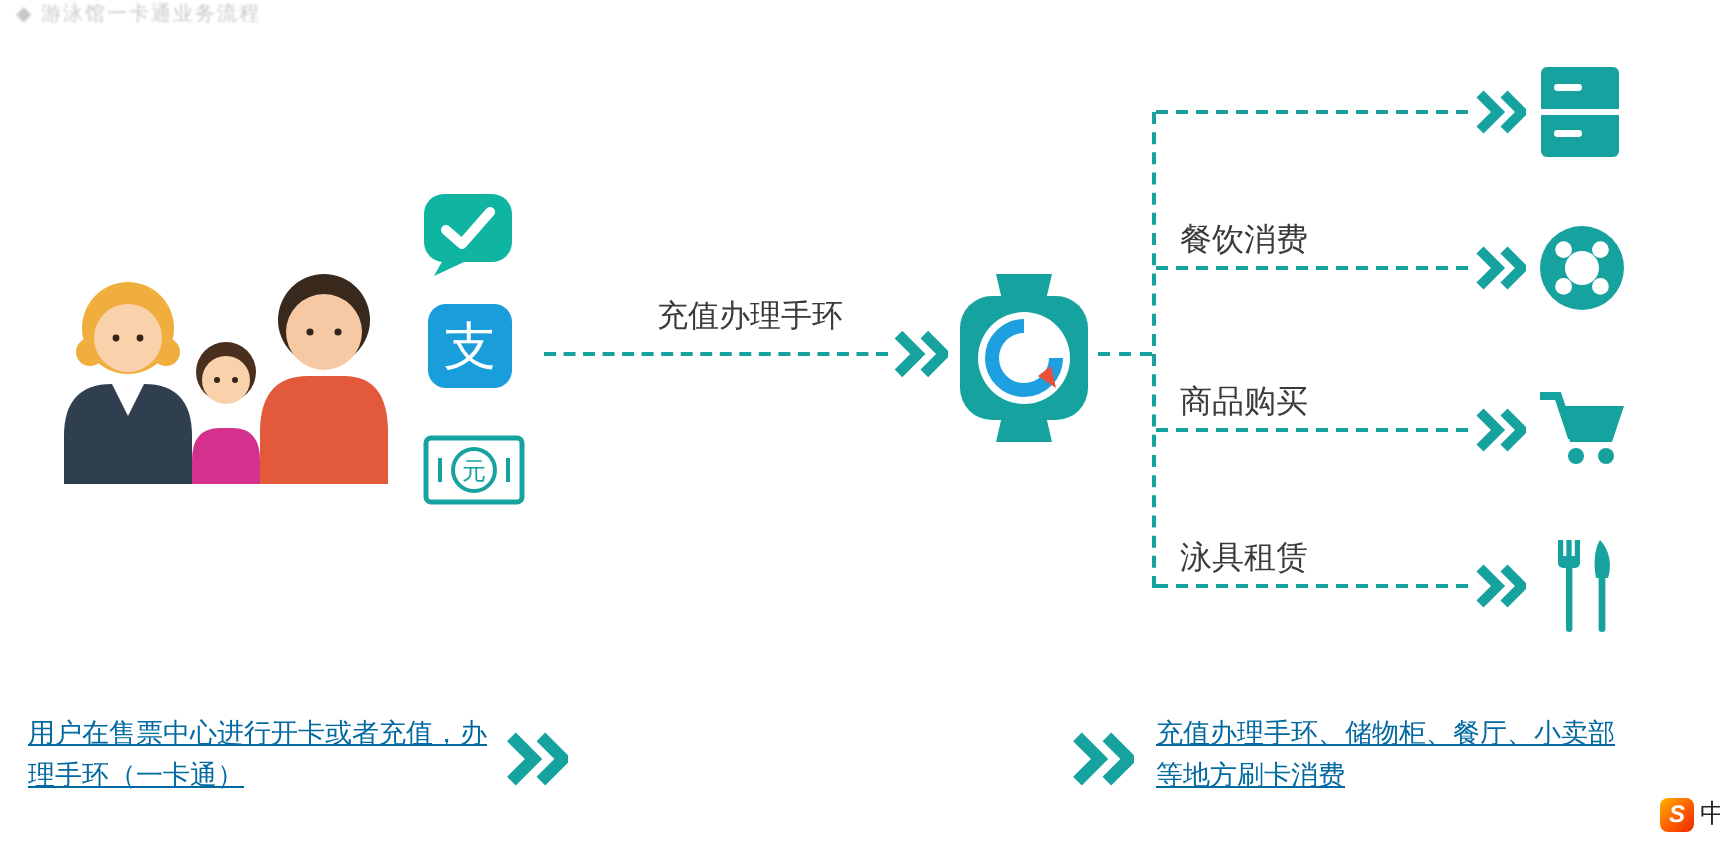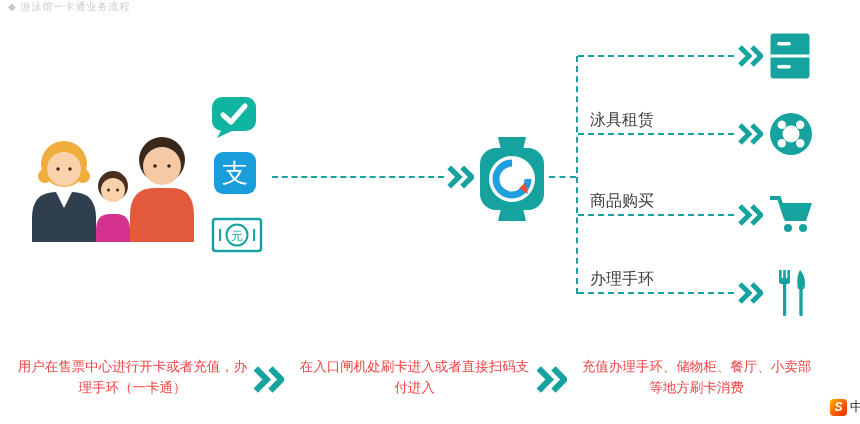--- a/index.html
+++ b/index.html
@@ -5,21 +5,21 @@
   * { margin:0; padding:0; box-sizing:border-box; }
   html,body { background:#fff; }
   body { font-family:"Liberation Sans","DejaVu Sans",sans-serif; color:#3d3d3d; }
   .canvas { position:relative; width:860px; height:424px; background:#ffffff; overflow:hidden; }
   .abs { position:absolute; }
   .dash-h { border-top:2px dashed #16a3a0; }
   .dash-v { border-left:2px dashed #16a3a0; }
   .watermark { font-size:10px; color:#9a9a9a; opacity:.55; filter:blur(.6px); letter-spacing:1px; }
   .charge-label { width:150px; text-align:center; font-size:15.5px; color:#3a3a3a; }
   .branch-label { font-size:16px; color:#3b3b3b; white-space:nowrap; }
-  .step-text { width:237px; font-size:13.5px; line-height:21px; color:#ef4444; text-align:center; }
+  .step-text { width:237px; font-size:13.5px; line-height:21px; color:#0369a1; text-align:left;text-decoration:underline; }
   .alipay-box { width:42px; height:42px; border-radius:9px; background:#1a9ddb; color:#fff;
                 font-size:26px; line-height:42px; text-align:center; }
   .ime { display:flex; align-items:center; gap:3px; }
   .ime-logo { width:17px; height:17px; border-radius:4px; background:linear-gradient(135deg,#ffb400,#ff5a00 55%,#e62e00);
               color:#fff; font-weight:bold; font-style:italic; font-size:12px; line-height:17px; text-align:center; }
   .ime-mode { font-size:13px; color:#222; }
 </style>
 </head>
 <body>
 
@@ -62,20 +62,21 @@
   </div>
 
   <svg class="abs" style="left:211px; top:217px;" width="52" height="36" viewBox="0 0 52 36">
     <rect x="2" y="2" width="48" height="32" rx="2.5" fill="#ffffff" stroke="#16a3a0" stroke-width="2.5"></rect>
     <circle cx="26" cy="18" r="10.5" fill="none" stroke="#16a3a0" stroke-width="2"></circle>
     <line x1="9" y1="12" x2="9" y2="24" stroke="#16a3a0" stroke-width="2"></line>
     <line x1="43" y1="12" x2="43" y2="24" stroke="#16a3a0" stroke-width="2"></line>
     <text x="26" y="22.5" text-anchor="middle" font-size="12" fill="#16a3a0">元</text>
   </svg>
 
+  <div class="abs charge-label" style="left:300px; top:148px;">充值办理手环</div>
   <div class="abs dash-h" style="left:272px; top:176px; width:172px;"></div>
   <svg class="abs" style="left:446px; top:165px;" width="28" height="24" viewBox="0 0 26 22">
     <polyline points="3,2 12,11 3,20" fill="none" stroke="#16a3a0" stroke-width="5"></polyline>
     <polyline points="15,2 24,11 15,20" fill="none" stroke="#16a3a0" stroke-width="5"></polyline>
   </svg>
 
   <svg class="abs" style="left:477px; top:137px;" width="70" height="84" viewBox="0 0 70 84">
     <path d="M21 0 H49 L46 13 H24 Z" fill="#16a3a0"></path>
     <path d="M24 71 H46 L49 84 H21 Z" fill="#16a3a0"></path>
     <rect x="3" y="11" width="64" height="62" rx="16" fill="#16a3a0"></rect>
@@ -92,21 +93,21 @@
     <polyline points="3,2 12,11 3,20" fill="none" stroke="#16a3a0" stroke-width="5"></polyline>
     <polyline points="15,2 24,11 15,20" fill="none" stroke="#16a3a0" stroke-width="5"></polyline>
   </svg>
   <svg class="abs" style="left:769px; top:32px;" width="42" height="48" viewBox="0 0 42 48">
     <rect x="1.5" y="1.5" width="39" height="45" rx="3" fill="#16a3a0"></rect>
     <line x1="1.5" y1="24" x2="40.5" y2="24" stroke="#ffffff" stroke-width="3"></line>
     <rect x="8" y="10" width="14" height="3.5" rx="1.7" fill="#ffffff"></rect>
     <rect x="8" y="33" width="14" height="3.5" rx="1.7" fill="#ffffff"></rect>
   </svg>
 
-  <div class="abs branch-label" style="left:590px; top:110px;">泳具租赁</div>
+  <div class="abs branch-label" style="left:590px; top:110px;">餐饮消费</div>
   <div class="abs dash-h" style="left:578px; top:133px; width:156px;"></div>
   <svg class="abs" style="left:737px; top:123px;" width="26" height="22" viewBox="0 0 26 22">
     <polyline points="3,2 12,11 3,20" fill="none" stroke="#16a3a0" stroke-width="5"></polyline>
     <polyline points="15,2 24,11 15,20" fill="none" stroke="#16a3a0" stroke-width="5"></polyline>
   </svg>
   <svg class="abs" style="left:768px; top:111px;" width="46" height="46" viewBox="0 0 46 46">
     <circle cx="23" cy="23" r="21" fill="#16a3a0"></circle>
     <circle cx="23" cy="23" r="8.5" fill="#ffffff"></circle>
     <circle cx="13.8" cy="13.8" r="4.2" fill="#ffffff"></circle>
     <circle cx="32.2" cy="13.8" r="4.2" fill="#ffffff"></circle>
@@ -120,42 +121,41 @@
     <polyline points="3,2 12,11 3,20" fill="none" stroke="#16a3a0" stroke-width="5"></polyline>
     <polyline points="15,2 24,11 15,20" fill="none" stroke="#16a3a0" stroke-width="5"></polyline>
   </svg>
   <svg class="abs" style="left:768px; top:195px;" width="46" height="40" viewBox="0 0 46 40">
     <polygon points="13,8 44,8 38,26 17,26" fill="#16a3a0"></polygon>
     <polyline points="2,3 11,3 18,24" fill="none" stroke="#16a3a0" stroke-width="4"></polyline>
     <circle cx="20" cy="33" r="4" fill="#16a3a0"></circle>
     <circle cx="35" cy="33" r="4" fill="#16a3a0"></circle>
   </svg>
 
-  <div class="abs branch-label" style="left:590px; top:269px;">办理手环</div>
+  <div class="abs branch-label" style="left:590px; top:269px;">泳具租赁</div>
   <div class="abs dash-h" style="left:578px; top:292px; width:156px;"></div>
   <svg class="abs" style="left:737px; top:282px;" width="26" height="22" viewBox="0 0 26 22">
     <polyline points="3,2 12,11 3,20" fill="none" stroke="#16a3a0" stroke-width="5"></polyline>
     <polyline points="15,2 24,11 15,20" fill="none" stroke="#16a3a0" stroke-width="5"></polyline>
   </svg>
   <svg class="abs" style="left:773px; top:269px;" width="40" height="48" viewBox="0 0 40 48">
     <rect x="6" y="1" width="2.6" height="11" fill="#16a3a0"></rect>
     <rect x="10.2" y="1" width="2.6" height="11" fill="#16a3a0"></rect>
     <rect x="14.4" y="1" width="2.6" height="11" fill="#16a3a0"></rect>
     <rect x="6" y="9" width="11" height="6" rx="2.5" fill="#16a3a0"></rect>
     <rect x="10" y="13" width="3.2" height="34" rx="1.6" fill="#16a3a0"></rect>
     <path d="M27 1 C32 6 33 14 31 20 L25 20 C23.5 12 24.5 5 27 1 Z" fill="#16a3a0"></path>
     <rect x="26.3" y="19" width="3.4" height="28" rx="1.6" fill="#16a3a0"></rect>
   </svg>
 
   <div class="abs step-text" style="left:14px; top:356px;">用户在售票中心进行开卡或者充值，办理手环（一卡通）</div>
   <svg class="abs" style="left:252px; top:366px;" width="32" height="27" viewBox="0 0 26 22">
     <polyline points="3,2 12,11 3,20" fill="none" stroke="#16a3a0" stroke-width="5"></polyline>
     <polyline points="15,2 24,11 15,20" fill="none" stroke="#16a3a0" stroke-width="5"></polyline>
   </svg>
-  <div class="abs step-text" style="left:296px; top:356px;">在入口闸机处刷卡进入或者直接扫码支付进入</div>
   <svg class="abs" style="left:535px; top:366px;" width="32" height="27" viewBox="0 0 26 22">
     <polyline points="3,2 12,11 3,20" fill="none" stroke="#16a3a0" stroke-width="5"></polyline>
     <polyline points="15,2 24,11 15,20" fill="none" stroke="#16a3a0" stroke-width="5"></polyline>
   </svg>
   <div class="abs step-text" style="left:578px; top:356px;">充值办理手环、储物柜、餐厅、小卖部等地方刷卡消费</div>
 
   <div class="abs ime" style="left:830px; top:398px;">
     <div class="ime-logo">S</div>
     <span class="ime-mode">中</span>
 

